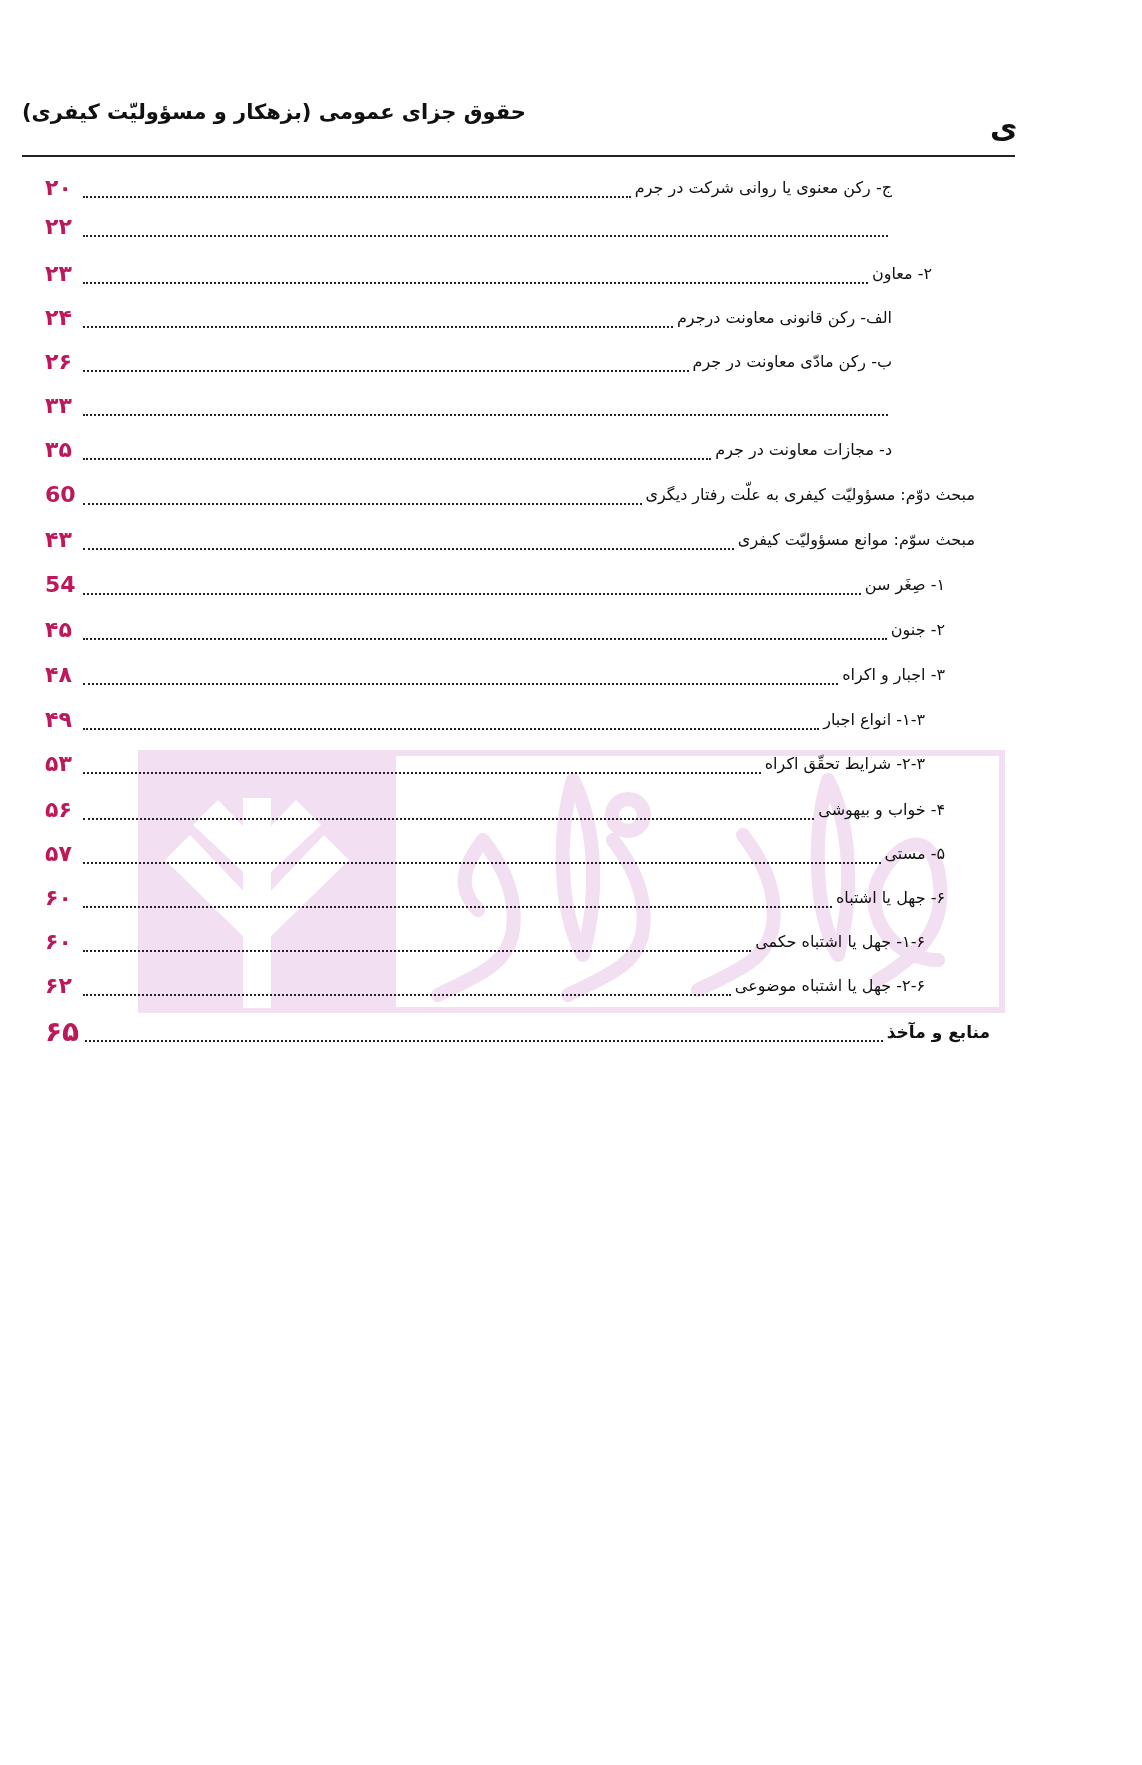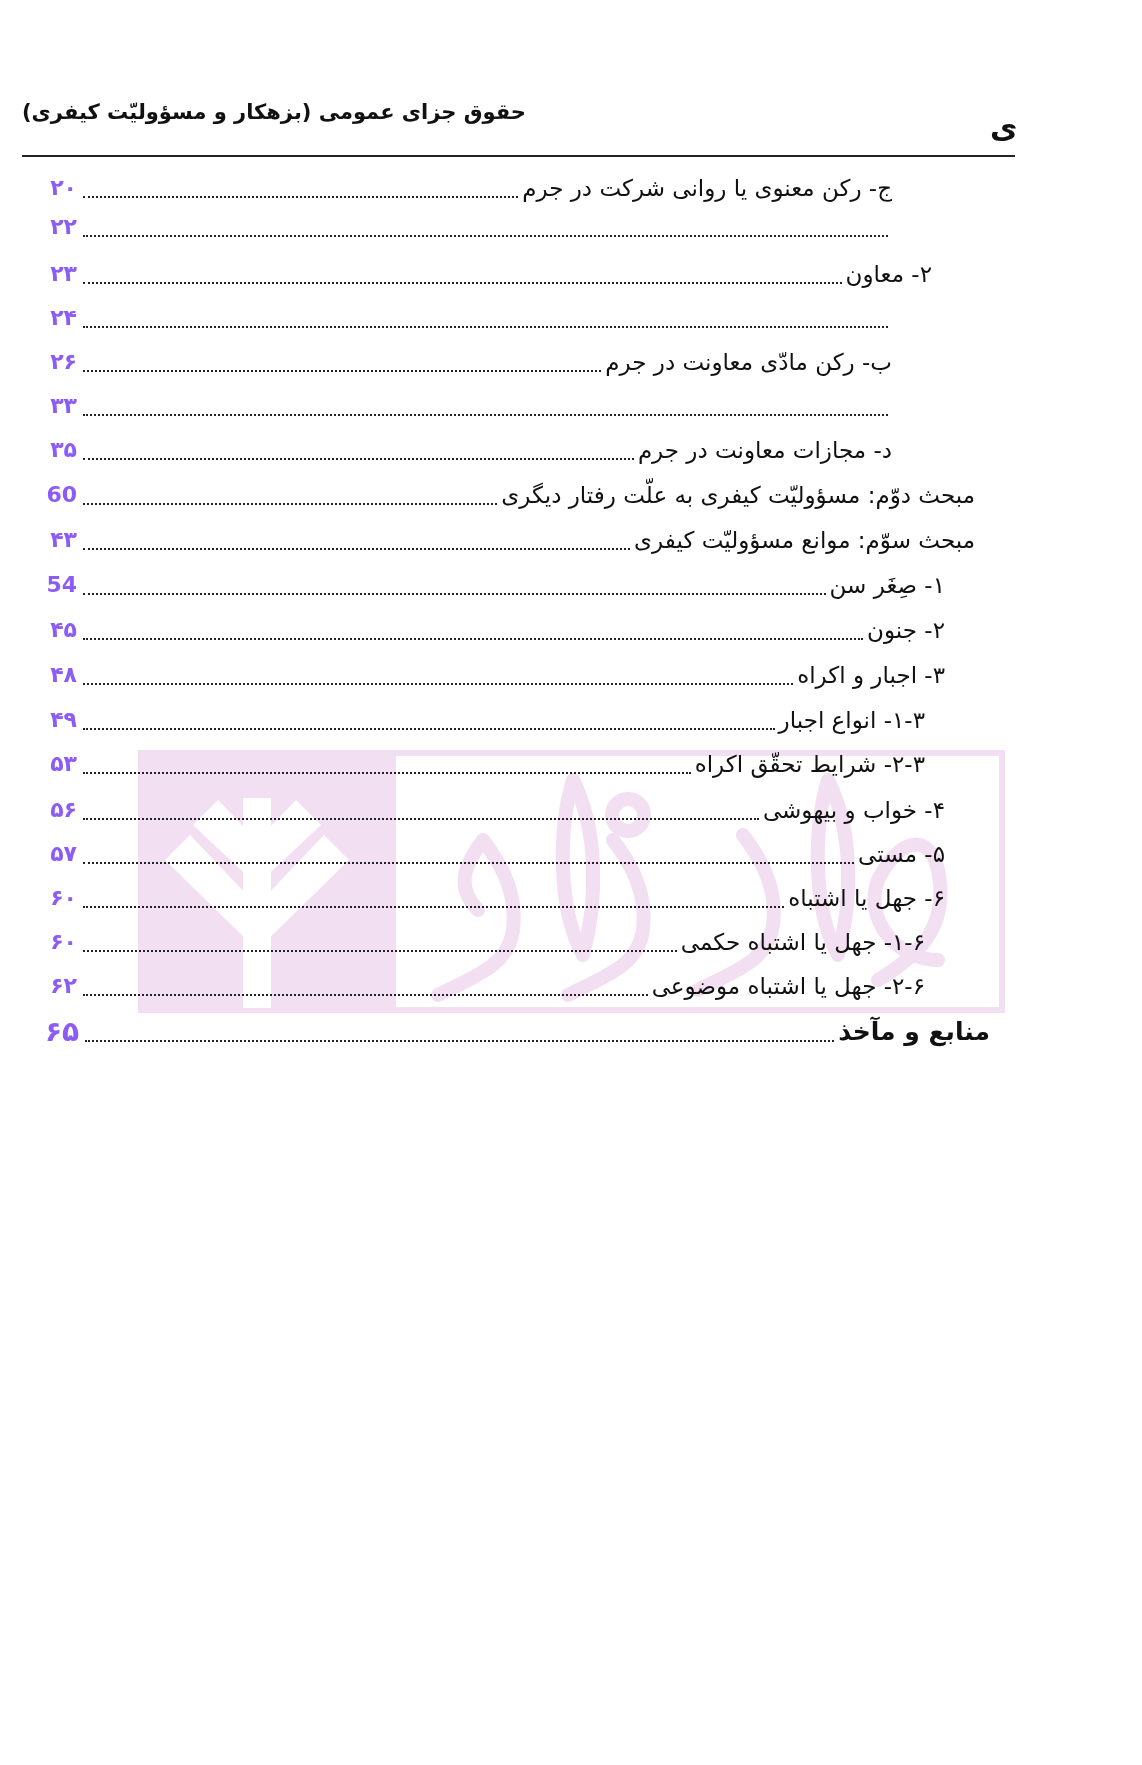--- a/index.html
+++ b/index.html
@@ -13,24 +13,24 @@
 
   
   .watermark { position:absolute; left:138px; top:750px; width:867px; height:263px; pointer-events:none; }
   .wm-frame { position:absolute; left:0; top:0; width:855px; height:251px; border:6px solid #f2dff1; }
   .wm-block { position:absolute; left:0; top:0; width:258px; height:263px; background:#f2dff1; }
   .wm-svg { position:absolute; left:0; top:0; }
 
   
   .toc { position:absolute; left:0; top:0; width:1142px; }
   .toc-row { position:absolute; left:45px; height:40px; direction:rtl; display:flex; align-items:flex-end; }
-  .toc-title { white-space:nowrap; font-size:23px; font-family:"DejaVu Sans", sans-serif; color:#111; line-height:40px; }
+  .toc-title { white-space:nowrap; font-size:16px; font-family:"DejaVu Sans", sans-serif; color:#111; line-height:40px; }
   .toc-dots { flex:1 1 auto; border-bottom:2px dotted #222; margin:0 4px 10px 6px; height:0; }
-  .toc-page { white-space:nowrap; font-size:22px; font-weight:bold; font-family:"DejaVu Sans", sans-serif; color:#8b5cf6; line-height:40px; min-width:32px; text-align:right; }
-  .toc-row.bold .toc-title { font-weight:bold; font-size:25px; }
+  .toc-page { white-space:nowrap; font-size:22px; font-weight:bold; font-family:"DejaVu Sans", sans-serif; color:#be185d; line-height:40px; min-width:32px; text-align:left; }
+  .toc-row.bold .toc-title { font-weight:bold; font-size:17px; }
   .toc-row.bold .toc-page { font-size:28px; }
 </style>
 </head>
 <body>
 
 <div class="page">
 
   <div class="header-title">حقوق جزای عمومی (بزهکار و مسؤولیّت کیفری)</div>
   <div class="page-letter">ی</div>
   <div class="header-rule"></div>
@@ -73,20 +73,21 @@
       <span class="toc-page">۲۲</span>
     </div>
 
     <div class="toc-row" style="top:254px; width:887px;">
       <span class="toc-title">۲- معاون</span>
       <span class="toc-dots"></span>
       <span class="toc-page">۲۳</span>
     </div>
 
     <div class="toc-row" style="top:298px; width:847px;">
+      <span class="toc-title">الف- رکن قانونی معاونت درجرم</span>
       <span class="toc-dots"></span>
       <span class="toc-page">۲۴</span>
     </div>
 
     <div class="toc-row" style="top:342px; width:847px;">
       <span class="toc-title">ب- رکن مادّی معاونت در جرم</span>
       <span class="toc-dots"></span>
       <span class="toc-page">۲۶</span>
     </div>
 

